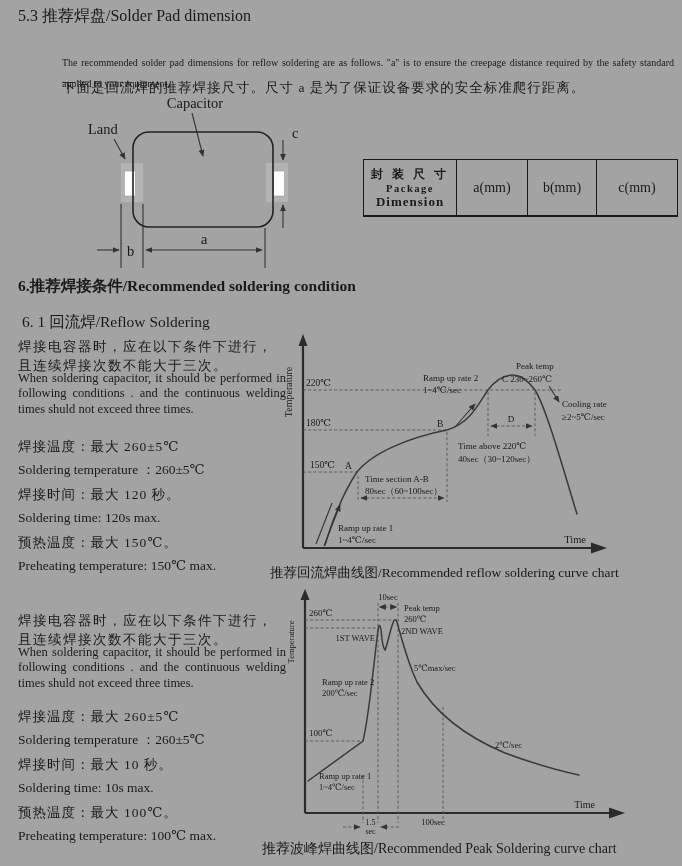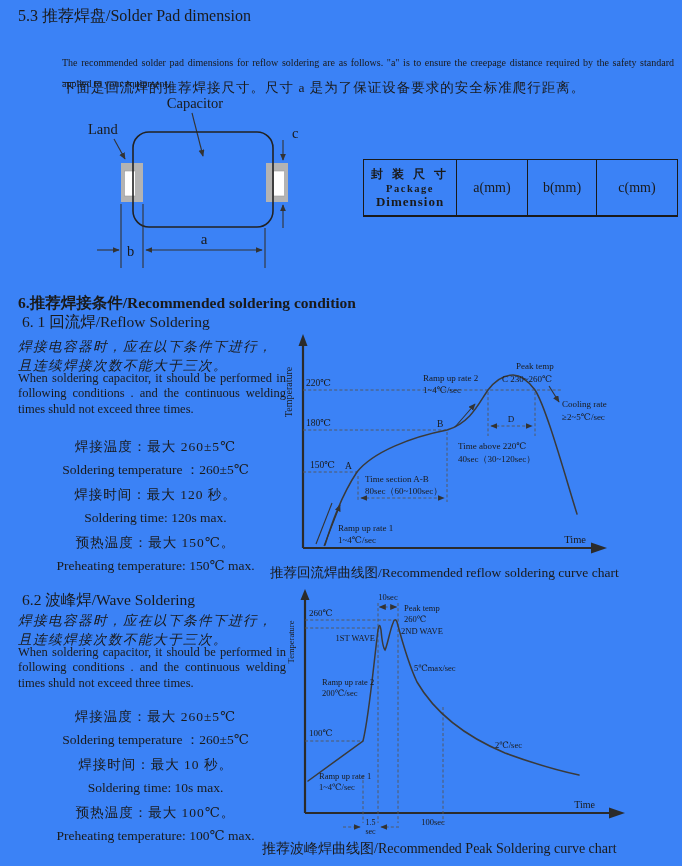--- a/index.html
+++ b/index.html
@@ -1,38 +1,38 @@
 <!DOCTYPE html>
 <html><head>
 <meta charset="utf-8">
 <style>
   html,body{margin:0;padding:0;background:#888;}
-  .page{position:relative;width:682px;height:866px;background:#3b82f6;
+  .page{position:relative;width:682px;height:866px;background:#a3a3a3;
         font-family:"Liberation Serif","DejaVu Serif",serif;color:#1a1a1a;overflow:hidden;}
   .abs{position:absolute;}
   .h53{left:18px;top:6px;font-size:16px;}
   .desc-cn{left:62px;top:32px;width:616px;font-size:13.5px;letter-spacing:1px;margin-top:47px;}
   .desc-en{left:62px;top:52px;width:612px;font-size:10px;line-height:21px;text-align:justify;}
   .padtbl{left:363px;top:159px;border-collapse:collapse;table-layout:fixed;}
   .padtbl th,.padtbl td{border:1.6px solid #1a1a1a;text-align:center;vertical-align:middle;font-weight:normal;padding:0;}
   .padtbl tr.hdr th{height:55px;border-bottom:2.6px solid #1a1a1a;font-size:14px;}
   .padtbl tr.datarow td{height:42px;font-size:14px;}
   .padtbl .c0cn{font-size:12px;font-weight:bold;letter-spacing:3px;}
   .padtbl .c0en1{font-size:10.5px;font-weight:bold;letter-spacing:1.5px;}
   .padtbl .c0en2{font-size:13px;font-weight:bold;letter-spacing:1px;}
-  .h6{left:18px;top:293px;font-size:15.5px;font-weight:bold;text-align:right;}
+  .h6{left:18px;top:276px;font-size:15.5px;font-weight:bold;text-align:right;}
   .h61{left:22px;top:312px;font-size:15.5px;}
   .h62{left:22px;top:590px;font-size:15.5px;}
-  .cond-cn{width:272px;font-size:13.5px;letter-spacing:1.5px;line-height:18.5px;font-style:italic;}
+  .cond-cn{width:272px;font-size:13.5px;letter-spacing:1.5px;line-height:18.5px;}
   .cond-cn1{left:18px;top:338px;}
   .cond-cn2{left:18px;top:612px;}
   .cond-en{width:268px;font-size:12.5px;line-height:15.3px;text-align:justify;}
   .cond-en1{left:18px;top:371px;}
   .cond-en2{left:18px;top:645px;}
-  .items{width:275px;text-align:center;}
+  .items{width:275px;}
   .items1{left:18px;top:436px;}
   .items2{left:18px;top:706px;}
   .item{margin-bottom:3px;}
   .item .cnl{font-size:13.5px;letter-spacing:1px;line-height:22.5px;}
   .item .enl{font-size:13.5px;line-height:22.5px;}
   .cap1{left:270px;top:564px;width:412px;font-size:13.5px;}
   .cap2{left:262px;top:840px;width:420px;font-size:14px;}
   svg text{fill:#1a1a1a;font-family:"Liberation Serif","DejaVu Serif",serif;}
   .dash{stroke:#555;stroke-width:0.9;stroke-dasharray:3,2.2;fill:none;}
   .thin{stroke:#333;stroke-width:1.1;fill:none;}
@@ -182,21 +182,20 @@
 
     <g>
       <line x1="33" y1="214" x2="49" y2="173" class="thin"></line>
       <line x1="41" y1="216" x2="57" y2="175" class="thin" marker-end="url(#ahr)"></line>
     </g>
     <text x="55" y="201" class="t9">Ramp up rate 1</text>
     <text x="55" y="213" class="t9">1~4℃/sec</text>
   </svg>
   <div class="abs cap1">推荐回流焊曲线图/Recommended reflow soldering curve chart</div>
 
-  <div class="abs h62">6.2  波峰焊/Wave Soldering</div>
   <div class="abs cond-cn cond-cn2">
     <div>焊接电容器时，应在以下条件下进行，</div>
     <div>且连续焊接次数不能大于三次。</div>
   </div>
   <div class="abs cond-en cond-en2">When soldering capacitor,  it should be performed in following conditions . and the continuous welding times shuld not exceed three  times.</div>
 
   <div class="abs items items2">
     <div class="item">
       <div class="cnl">焊接温度：最大 260±5℃</div>
       <div class="enl">Soldering temperature ：260±5℃</div>

